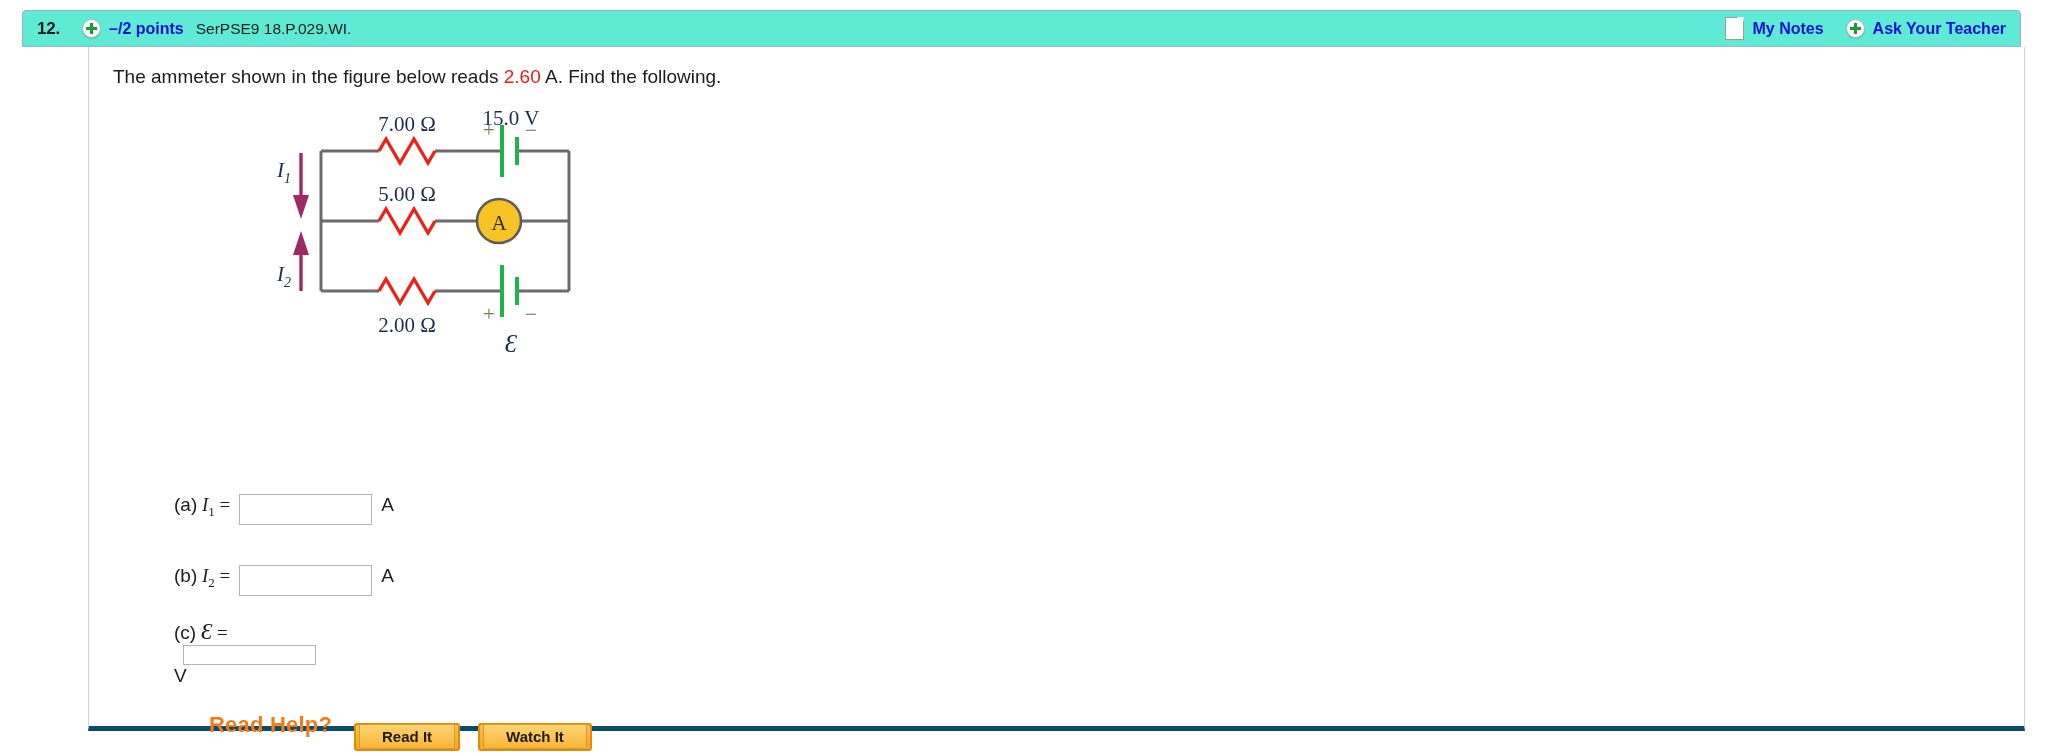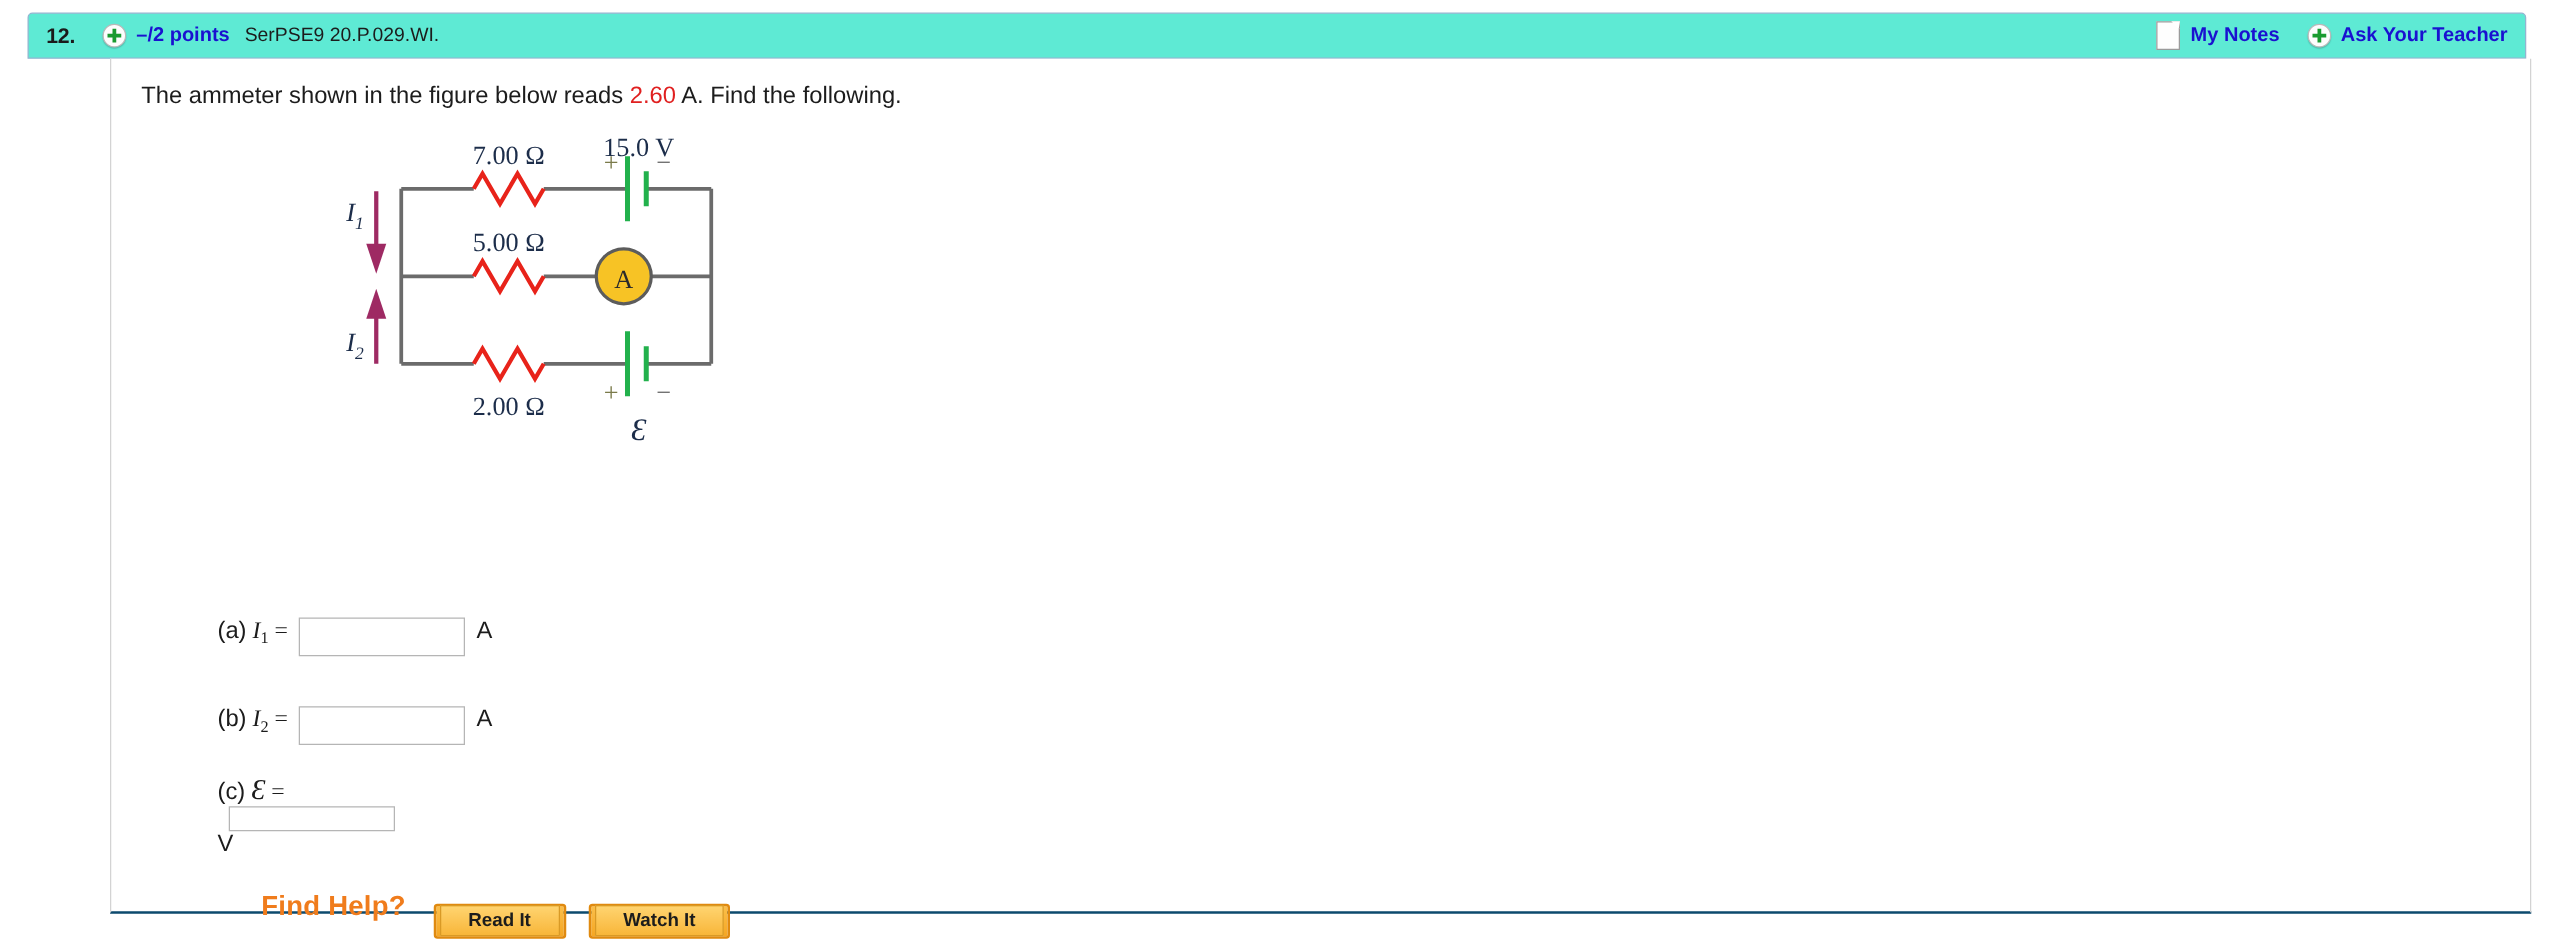--- a/index.html
+++ b/index.html
@@ -106,21 +106,21 @@
 
   
   .panel {
     position: absolute;
     left: 88px;
     top: 47px;
     width: 1937px;
     height: 684px;
     border-left: 1px solid #d3d3d3;
     border-right: 1px solid #d3d3d3;
-    border-bottom: 2px solid #0c4a6e;
+    border-bottom: 5px solid #0c4a6e;
     box-sizing: border-box;
     background: #ffffff;
   }
 
   .qtext {
     position: absolute;
     left: 24px;
     top: 19px;
     font-size: 19px;
     color: #1c1c1c;
@@ -216,21 +216,21 @@
   }
   .help-btn.second { margin-left: 18px; }
 </style>
 </head>
 <body>
 
 <div class="qheader">
   <span class="qnum">12.</span>
   <span class="plus-circle"></span>
   <span class="points">–/2 points</span>
-  <span class="qcode">SerPSE9 20.P.029.WI.</span>
+  <span class="qcode">SerPSE9 18.P.029.WI.</span>
 
   <span class="header-right">
     <span class="note-icon"></span>
     <span class="hlink">My Notes</span>
     <span class="plus-circle small2"></span>
     <span class="hlink">Ask Your Teacher</span>
   </span>
 </div>
 
 <div class="panel">
@@ -345,21 +345,21 @@
     <span class="ans-label">
       <span class="paren">(c)</span>
       <span class="eps">Ɛ</span>
       <span>=</span>
     </span>
     <input class="ans-input" type="text" value="" style="">
     <span class="ans-unit">V</span>
   </div>
 
   <div class="needhelp">
-    <span class="needhelp-label">Find Help?</span>
+    <span class="needhelp-label">Read Help?</span>
     <span class="help-btn">
       <span class="help-btn-inner">Read It</span>
     </span>
     <span class="help-btn second">
       <span class="help-btn-inner">Watch It</span>
     </span>
   </div>
 
 </div>
 

